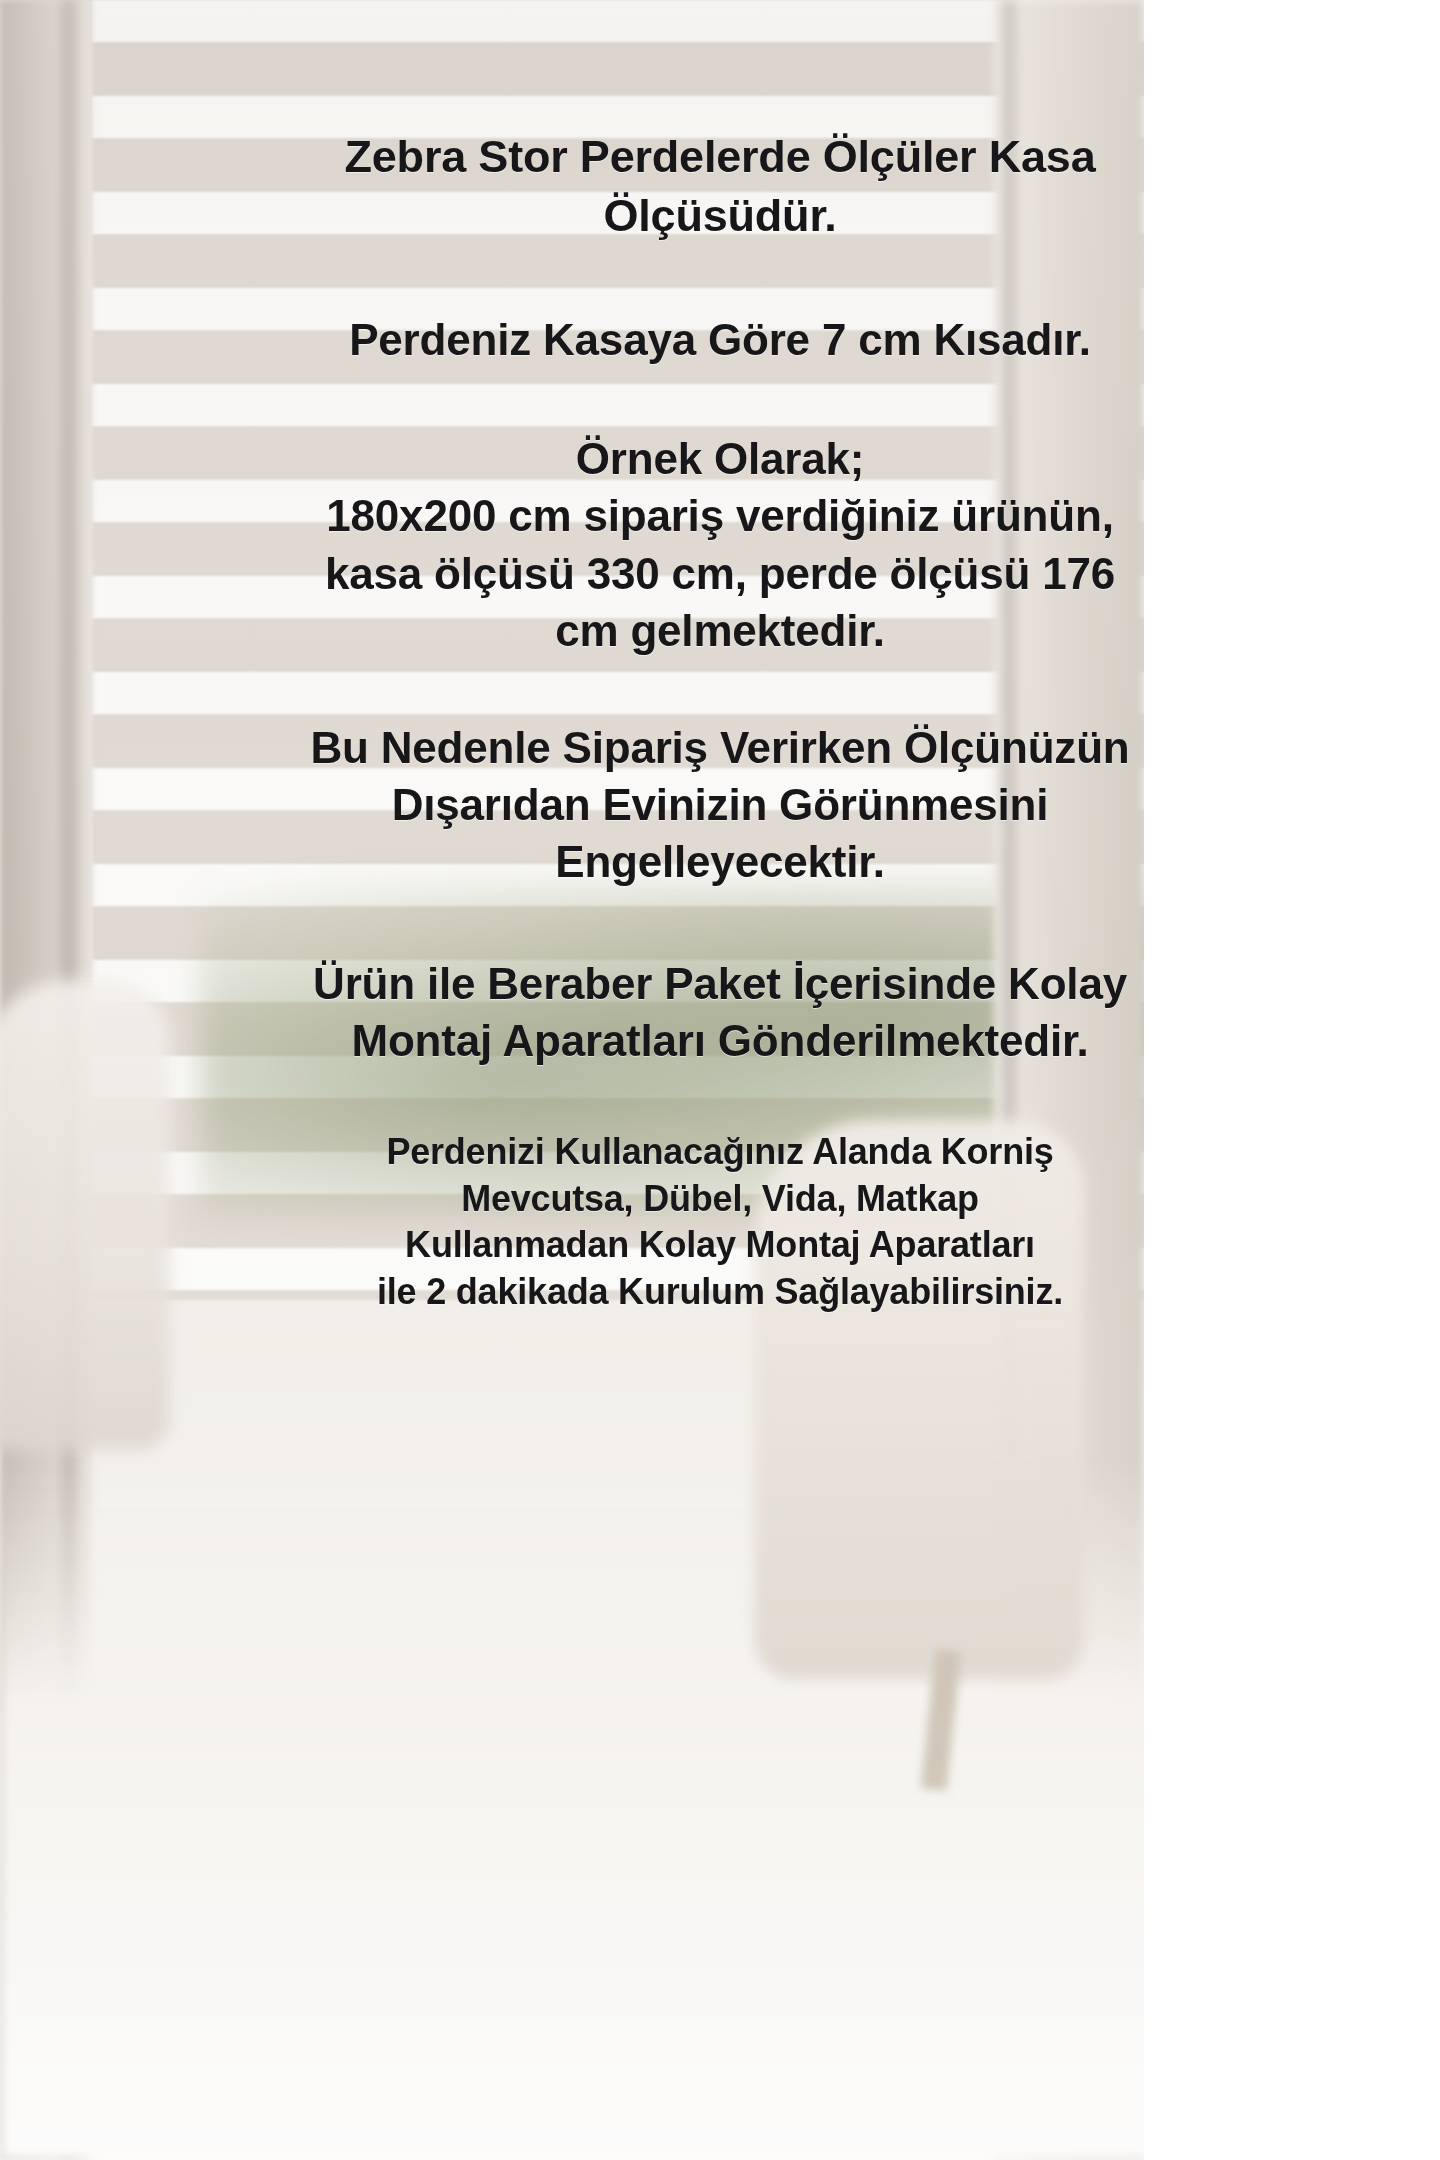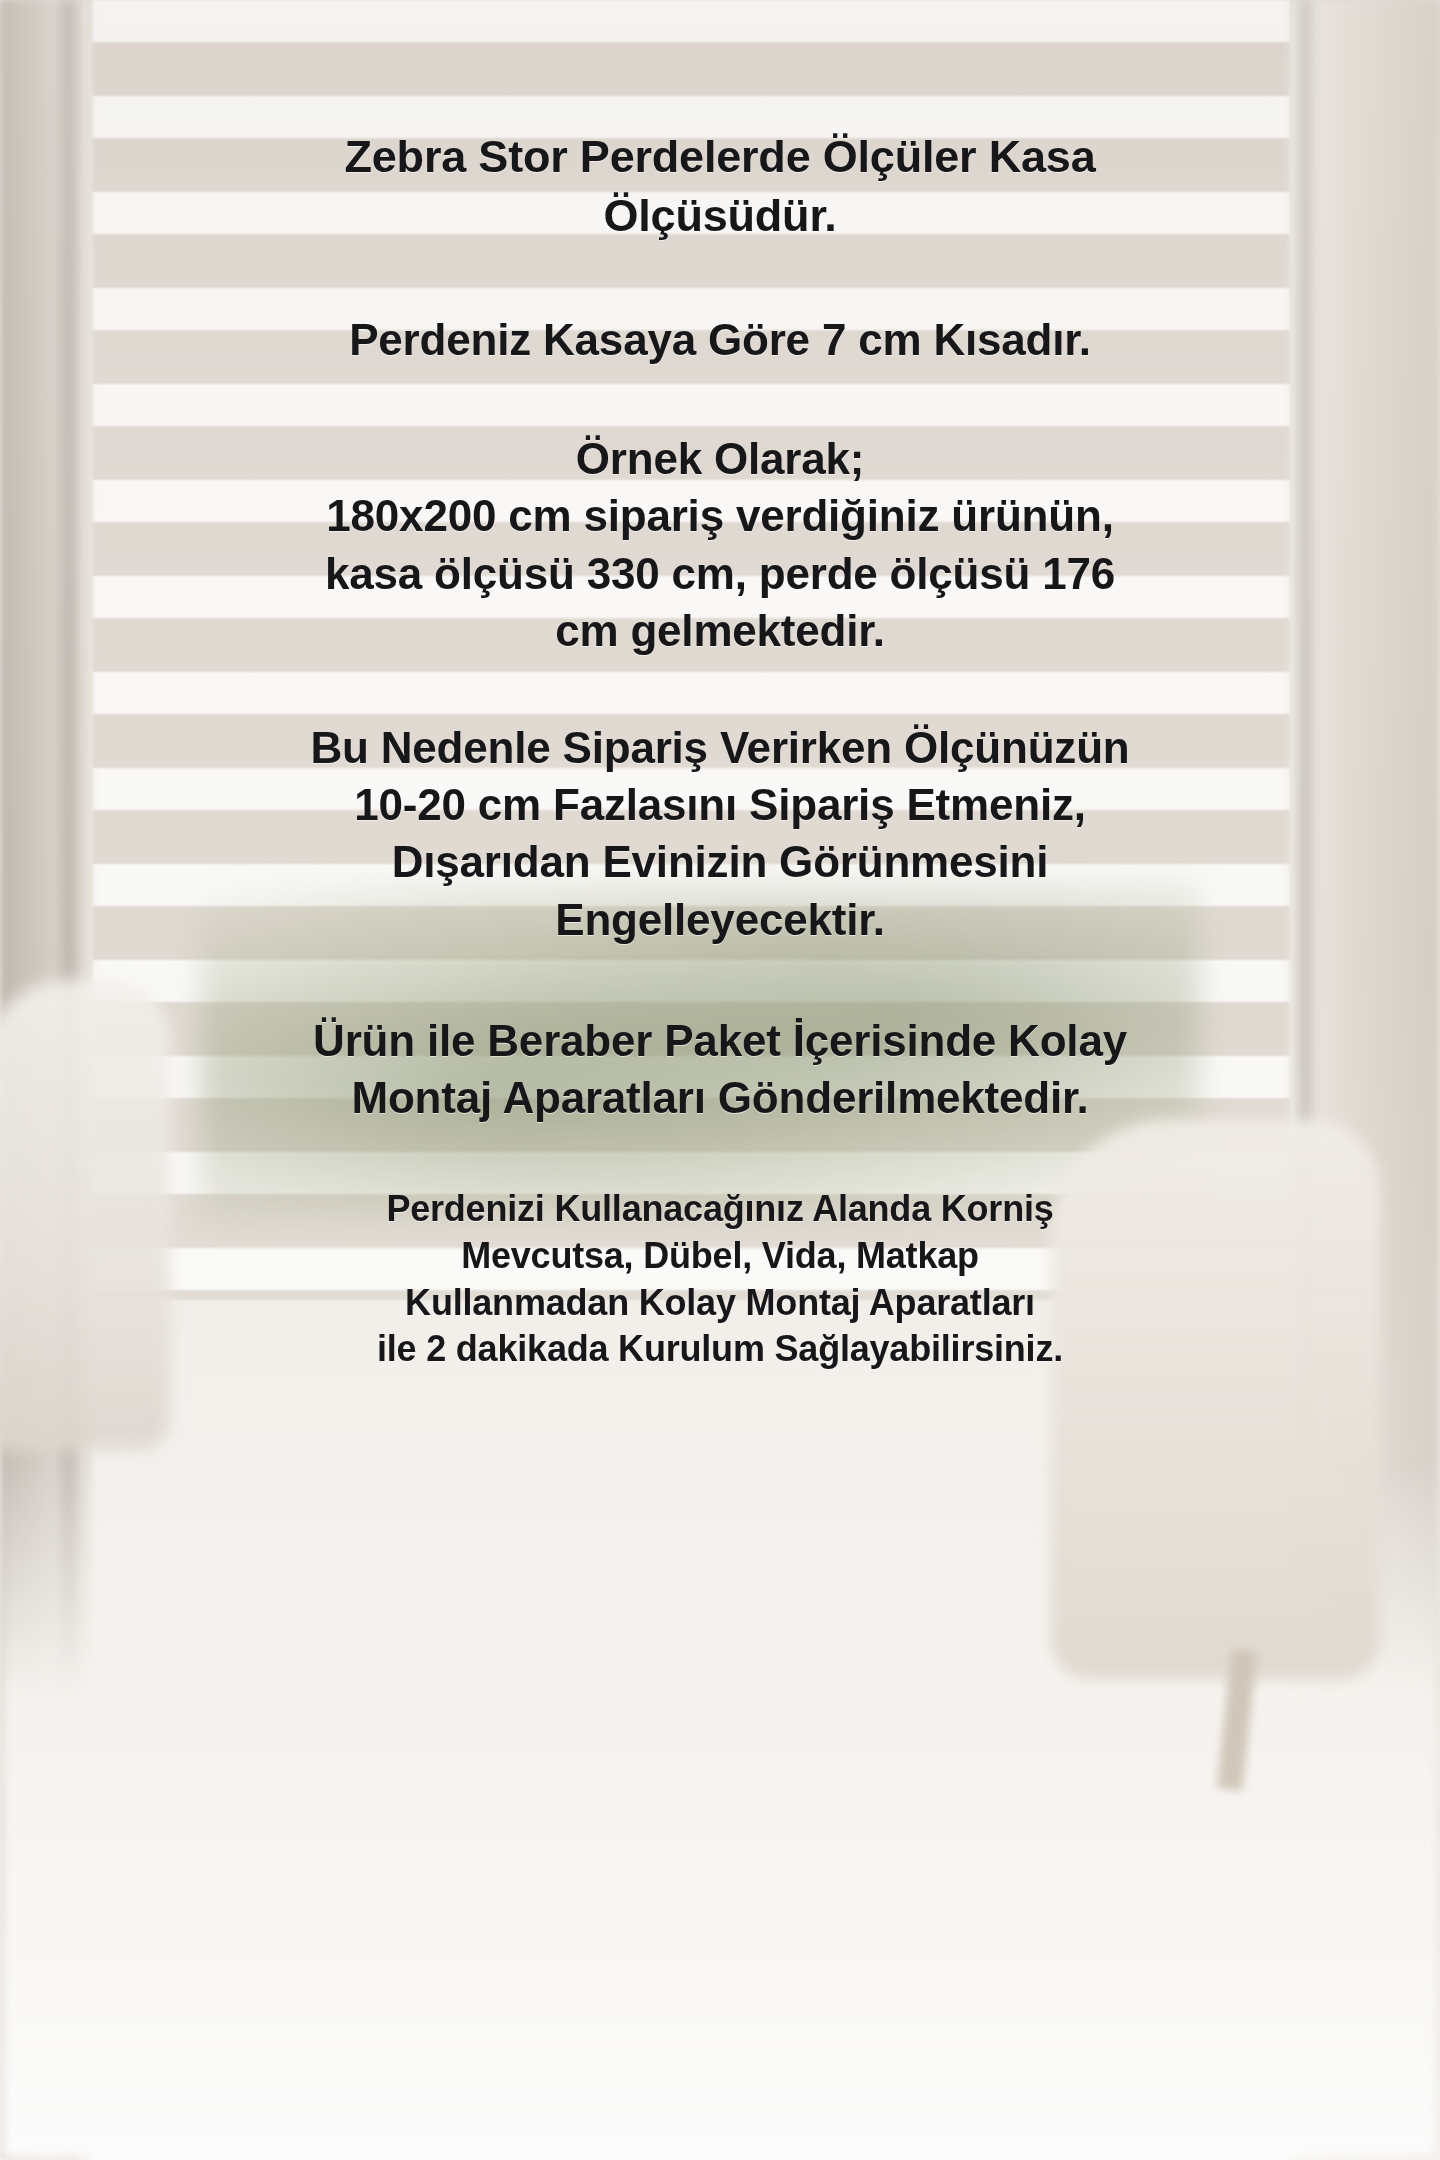--- a/index.html
+++ b/index.html
@@ -3,21 +3,21 @@
 <meta charset="utf-8">
 <style>
   html, body {
     margin: 0;
     padding: 0;
     background: #ffffff;
   }
 
   #page {
     position: relative;
-    width: 1440px;
+    width: 1144px;
     height: 2160px;
     overflow: hidden;
     font-family: "Liberation Sans", sans-serif;
     background: #efeae4;
   }
 
   
   .bg-base {
     position: absolute;
     inset: 0;
@@ -219,21 +219,20 @@
 
     <p class="para p3">
       <span class="line">Örnek Olarak;</span>
       <span class="line">180x200 cm sipariş verdiğiniz ürünün,</span>
       <span class="line">kasa ölçüsü 330 cm, perde ölçüsü 176</span>
       <span class="line">cm gelmektedir.</span>
     </p>
 
     <p class="para p4">
       <span class="line">Bu Nedenle Sipariş Verirken Ölçünüzün</span>
-      <span class="line">10-20 cm Fazlasını Sipariş Etmeniz,</span>
       <span class="line">Dışarıdan Evinizin Görünmesini</span>
       <span class="line">Engelleyecektir.</span>
     </p>
 
     <p class="para p5">
       <span class="line">Ürün ile Beraber Paket İçerisinde Kolay</span>
       <span class="line">Montaj Aparatları Gönderilmektedir.</span>
     </p>
 
     <p class="para p6">

